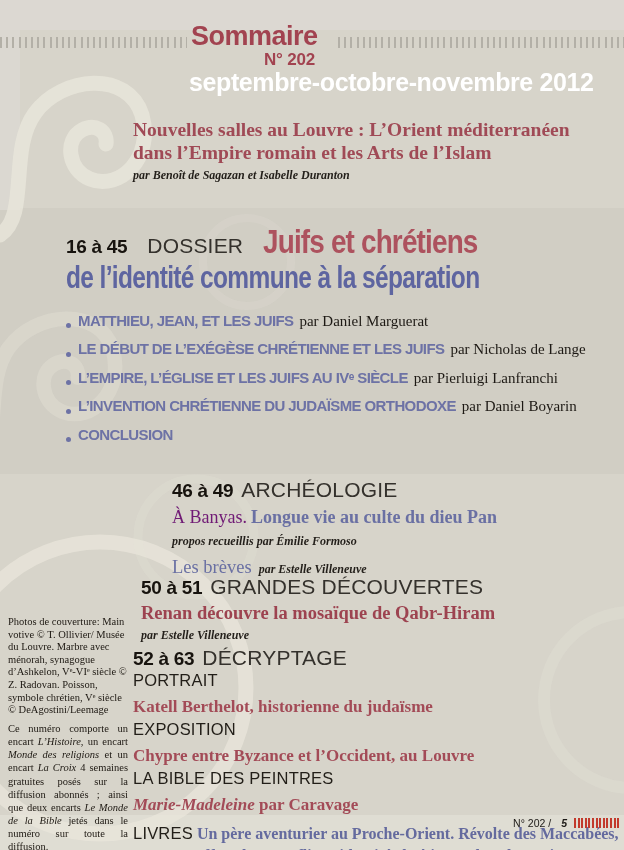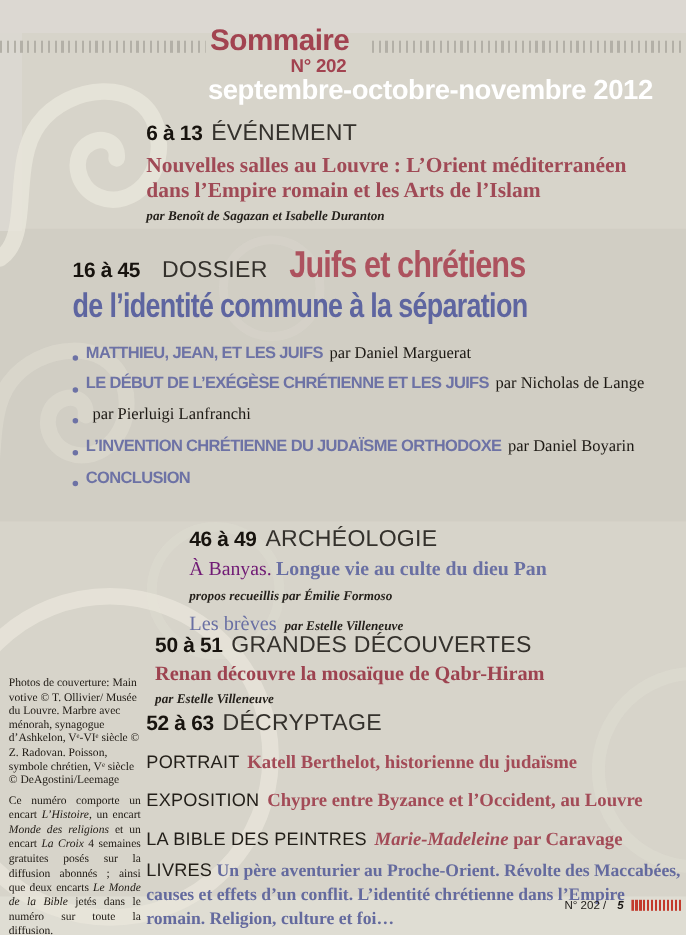--- a/index.html
+++ b/index.html
@@ -72,21 +72,21 @@
   .breves { margin-top:7px; display:flex; align-items:baseline; gap:7px; }
   .breves-title { font-size:18.5px; color:#6a70a3; line-height:1; }
 
   
   .grandes { position:absolute; left:141px; top:576px; width:480px; }
   .gr-title { margin-top:6px; font-weight:bold; font-size:18.5px; color:#9d4350; white-space:nowrap; }
   .grandes .byline { display:block; margin-top:4px; }
 
   
   .decrypt { position:absolute; left:133px; top:647px; width:486px; }
-  .dec-row { margin-top:15px; display:flex; align-items:baseline; gap:7px; white-space:nowrap; }
+  .dec-row { margin-top:3px; display:flex; align-items:baseline; gap:7px; white-space:nowrap;flex-direction:column; }
   .dec-label { font-family:"Liberation Sans","DejaVu Sans",sans-serif; font-weight:400;
                font-size:16.5px; color:#221e18; letter-spacing:0.2px; }
   .dec-red { font-weight:bold; font-size:17px; color:#a34b57; }
   .dec-red-italic { font-weight:bold; font-style:italic; font-size:17px; color:#a34b57; }
   .livres-par { margin-top:7px; font-weight:bold; font-size:16px; line-height:1.37; color:#646a9e; }
   .livres-par .dec-label { font-weight:400; }
 
   
   .credits { position:absolute; left:8px; top:616px; width:120px;
              font-size:10.5px; line-height:1.2; color:#1d1812; }
@@ -125,24 +125,20 @@
 
   <div class="content">
 
     <div class="ticks ticks-left"></div>
     <div class="ticks ticks-right"></div>
     <div class="sommaire sans">Sommaire</div>
     <div class="issue sans">N° 202</div>
     <div class="dates sans">septembre-octobre-novembre 2012</div>
 
     <div class="evenement">
-      <div class="sec-head">
-        <span class="sec-pages">6 à 13</span>
-        <span class="sec-label">ÉVÉNEMENT</span>
-      </div>
       <div class="ev-title">
         <div>Nouvelles salles au Louvre : L’Orient méditerranéen</div>
         <div>dans l’Empire romain et les Arts de l’Islam</div>
       </div>
       <span class="byline">par Benoît de Sagazan et Isabelle Duranton</span>
     </div>
 
     <div class="dossier">
       <div class="dossier-row1">
         <span class="sec-pages">16 à 45</span>
@@ -157,20 +153,21 @@
           <span class="d-title">MATTHIEU, JEAN, ET LES JUIFS</span>
           <span class="d-by">par Daniel Marguerat</span>
         </div>
         <div class="d-item">
           <span class="d-bullet"></span>
           <span class="d-title">LE DÉBUT DE L’EXÉGÈSE CHRÉTIENNE ET LES JUIFS</span>
           <span class="d-by">par Nicholas de Lange</span>
         </div>
         <div class="d-item">
           <span class="d-bullet"></span>
+          <span class="d-title">L’EMPIRE, L’ÉGLISE ET LES JUIFS AU IVᵉ SIÈCLE</span>
           <span class="d-by">par Pierluigi Lanfranchi</span>
         </div>
         <div class="d-item">
           <span class="d-bullet"></span>
           <span class="d-title">L’INVENTION CHRÉTIENNE DU JUDAÏSME ORTHODOXE</span>
           <span class="d-by">par Daniel Boyarin</span>
         </div>
         <div class="d-item">
           <span class="d-bullet"></span>
           <span class="d-title">CONCLUSION</span>

